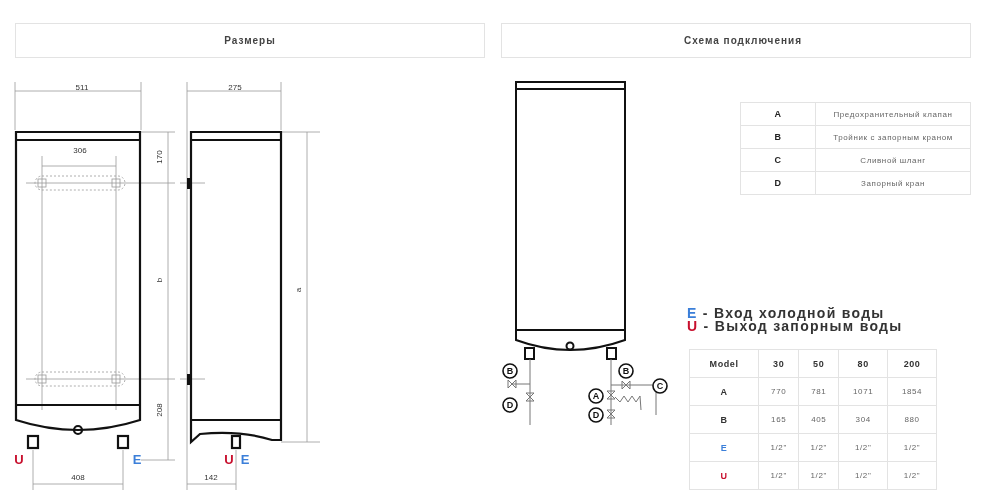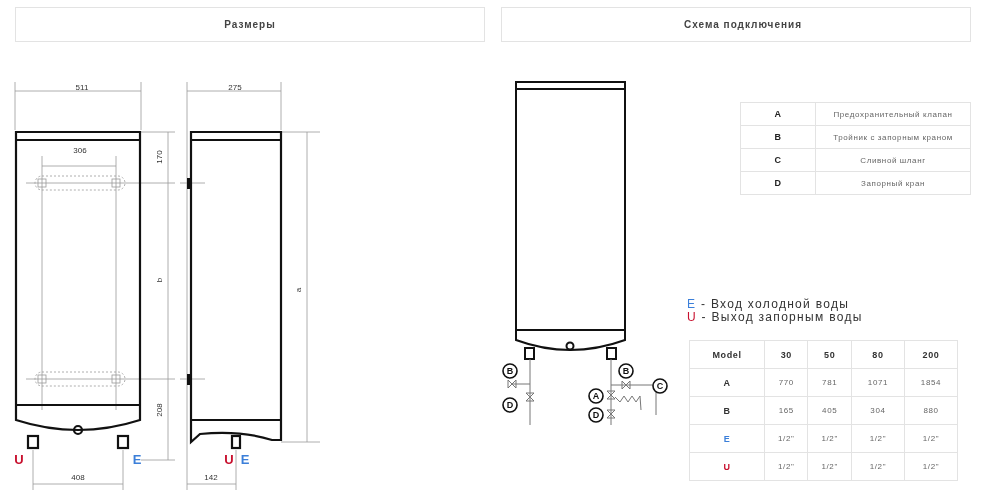--- a/index.html
+++ b/index.html
@@ -1,25 +1,25 @@
 <!DOCTYPE html>
 <html><head>
 <meta charset="utf-8">
 <style>
   html, body { margin:0; padding:0; background:#fff; }
   body { width:981px; height:500px; position:relative; overflow:hidden; font-family:"Liberation Sans", sans-serif; color:#333; }
-  .tab { position:absolute; top:7px; height:35px; border:1px solid #e3e3e3; box-sizing:border-box; display:flex; align-items:center; justify-content:center; font-size:10px; font-weight:bold; letter-spacing:1px; color:#444; background:#fff; cursor:pointer; }
+  .tab { position:absolute; top:23px; height:35px; border:1px solid #e3e3e3; box-sizing:border-box; display:flex; align-items:center; justify-content:center; font-size:10px; font-weight:bold; letter-spacing:1px; color:#444; background:#fff; cursor:pointer; }
   svg text { font-family:"Liberation Sans", sans-serif; }
   .legend-tbl { position:absolute; left:740px; top:102px; width:231px; border-collapse:collapse; font-size:8px; color:#666; }
   .legend-tbl td { border:1px solid #e3e3e3; height:22px; text-align:center; padding:0; letter-spacing:0.6px; }
   .legend-tbl td.k { width:74px; font-weight:bold; font-size:9px; color:#222; }
-  .ports { position:absolute; left:687px; top:298px; font-size:12px; font-weight:normal; letter-spacing:1.3px; color:#333; line-height:13px; }
+  .ports { position:absolute; left:687px; top:307px; font-size:14px; font-weight:bold; letter-spacing:1.3px; color:#333; line-height:13px; }
   .c-e { color:#3b7fd9; }
   .c-u { color:#c8102e; }
-  .model-tbl { position:absolute; left:689px; top:340px; width:269px; border-collapse:collapse; font-size:8px; color:#666; }
+  .model-tbl { position:absolute; left:689px; top:349px; width:248px; border-collapse:collapse; font-size:8px; color:#666; }
   .model-tbl td { border:1px solid #e3e3e3; height:27px; text-align:center; padding:0; letter-spacing:0.6px; }
   .model-tbl tr:first-child td { font-weight:bold; color:#333; font-size:9px; }
   .model-tbl td.rk { font-weight:bold; font-size:9px; color:#333; }
   .model-tbl td.rk.e { color:#3b7fd9; }
   .model-tbl td.rk.u { color:#c8102e; }
 </style>
 </head>
 <body>
 
 <div class="tab" style="left:15px;width:470px;">Размеры</div>

